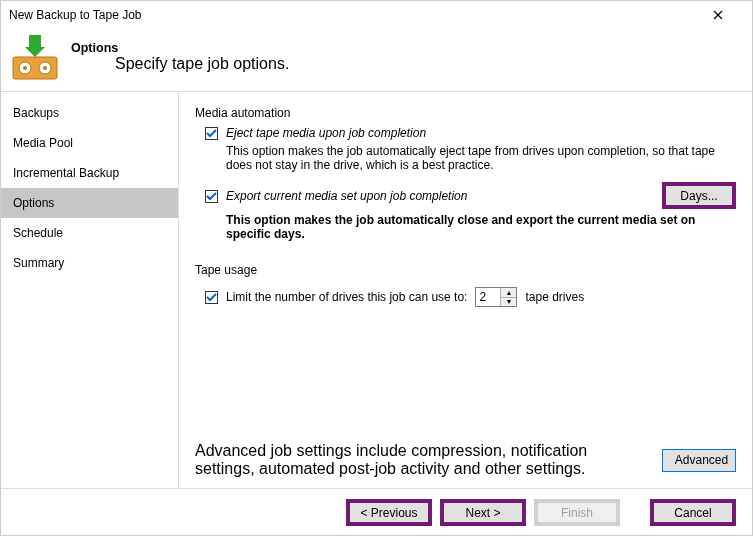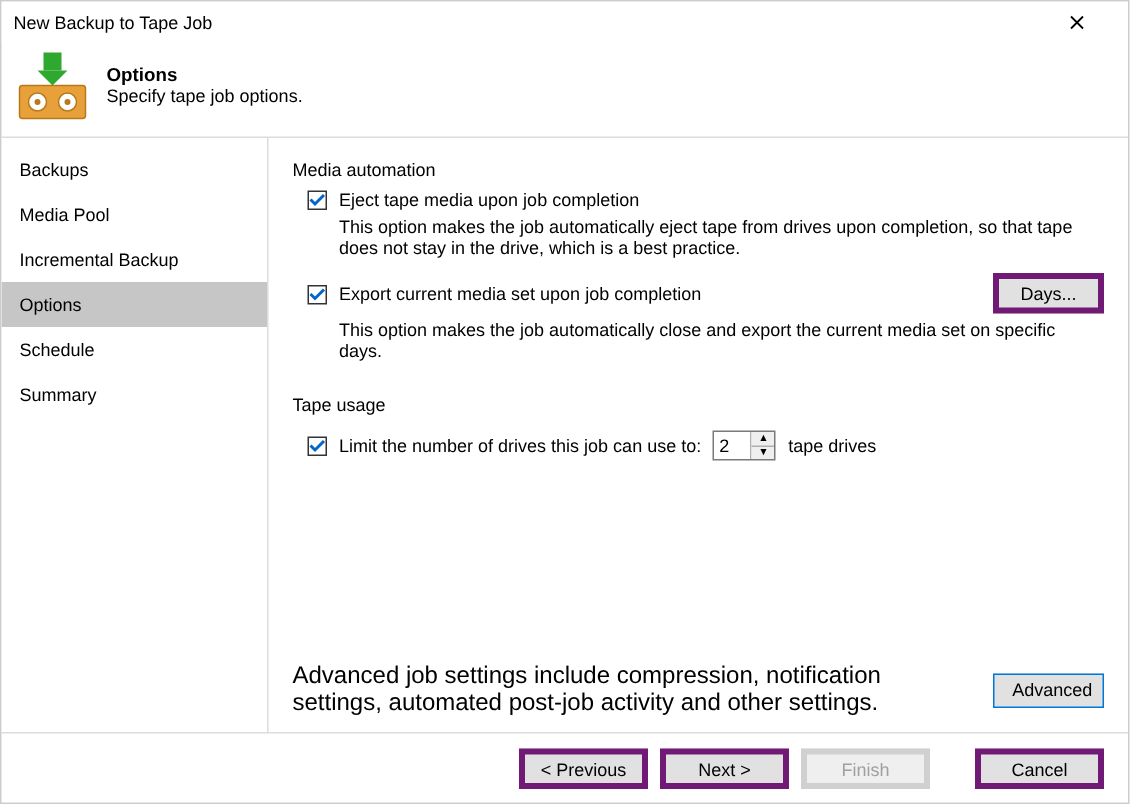--- a/index.html
+++ b/index.html
@@ -30,21 +30,21 @@
   }
   .header {
     display: flex;
     align-items: center;
     gap: 12px;
     padding: 4px 10px 10px 10px;
     border-bottom: 1px solid #dcdcdc;
   }
   .header-icon { width: 48px; height: 48px; flex: none; }
   .header-text .h-title { font-weight: bold; font-size: 12.5px; }
-  .header-text .h-sub { font-size: 12px; color:#000; }
+  .header-text .h-sub { font-size: 16px; color:#000;margin-left:44px; }
   .body {
     display: flex;
     height: calc(536px - 28px - 64px - 48px);
   }
   .sidebar {
     width: 178px;
     border-right: 1px solid #dcdcdc;
     background: #fff;
     padding-top: 6px;
   }
@@ -57,21 +57,21 @@
     background: #c6c6c6;
   }
   .content {
     flex: 1;
     padding: 14px 16px 10px 16px;
     position: relative;
     display: flex;
     flex-direction: column;
   }
   .group-label { color:#000; margin-bottom: 6px; }
-  .row { display:flex; align-items:flex-start; gap:8px; }
+  .row { display:flex; align-items:flex-start; gap:8px;font-style:italic; }
   .checkbox {
     width:13px; height:13px; border:1px solid #333; background:#fff;
     display:inline-flex; align-items:center; justify-content:center;
     margin-top:1px; cursor:pointer; flex:none;
   }
   .checkbox.checked svg { display:block; }
   .checkbox svg { display:none; width:11px; height:11px; }
   .opt-block { margin-left: 10px; margin-bottom: 10px; }
   .opt-label { font-size:12px; }
   .opt-desc {
@@ -185,21 +185,21 @@
       <div class="row">
         <span class="checkbox checked">
           <svg viewBox="0 0 11 11">
               <path d="M1 5 L4 8 L10 2" stroke="#0066cc" stroke-width="2" fill="none"></path>
             </svg>
         </span>
         <span class="opt-label">Export current media set upon job completion</span>
       </div>
       <button class="btn">Days...</button>
     </div>
-    <div class="opt-desc" style="margin-left:31px;">This option makes the job automatically close and export the current media set on specific days.</div>
+    <div class="opt-desc" style="margin-left:31px;font-weight:bold;">This option makes the job automatically close and export the current media set on specific days.</div>
 
     <div style="height:22px;"></div>
 
     <div class="group-label">Tape usage</div>
     <div class="drive-row">
       <span class="checkbox checked">
         <svg viewBox="0 0 11 11">
             <path d="M1 5 L4 8 L10 2" stroke="#0066cc" stroke-width="2" fill="none"></path>
           </svg>
       </span>

